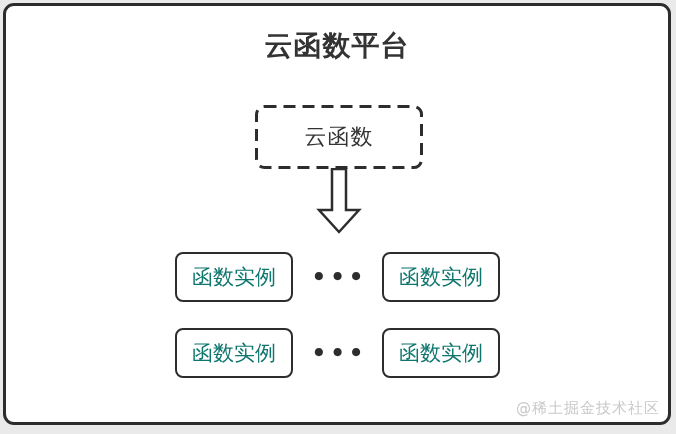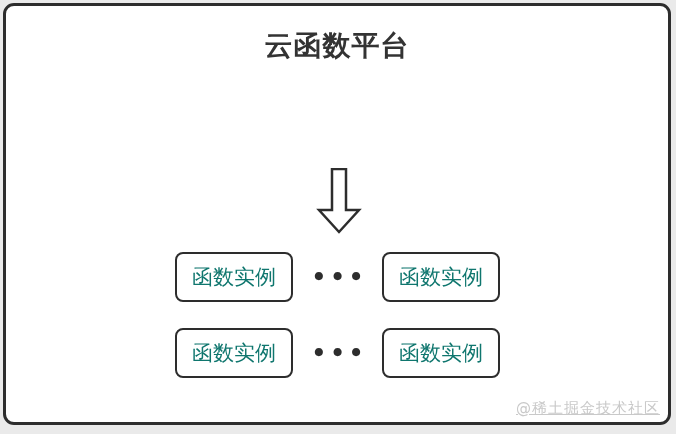--- a/index.html
+++ b/index.html
@@ -102,31 +102,36 @@
     text-indent: 4px;
     color: #2d2d2d;
   }
   .watermark {
     position: absolute;
     right: 8px;
     bottom: 4px;
     font-size: 15px;
     color: #c9c9c9;
     letter-spacing: 1px;
-    text-decoration: underline;
   }
 </style>
 </head>
 <body>
 
 <div class="stage">
   <div class="frame">
 
     <div class="title">云函数平台</div>
 
+    <div class="dashed-box">
+      <svg width="168" height="64" viewBox="0 0 168 64">
+        <rect x="1.5" y="1.5" width="165" height="61" rx="8" ry="8" fill="#ffffff" stroke="#2d2d2d" stroke-width="3" stroke-dasharray="12 7"></rect>
+      </svg>
+      <span class="label">云函数</span>
+    </div>
 
     <svg class="arrow" viewBox="0 0 46 66">
       <polygon points="16,1 30,1 30,42 43,42 23,64 3,42 16,42" fill="#ffffff" stroke="#2d2d2d" stroke-width="2.5" stroke-linejoin="miter"></polygon>
     </svg>
 
     <div class="instance-box row1 col-left">函数实例</div>
     <div class="dots row1">•••</div>
     <div class="instance-box row1 col-right">函数实例</div>
 
     <div class="instance-box row2 col-left">函数实例</div>

